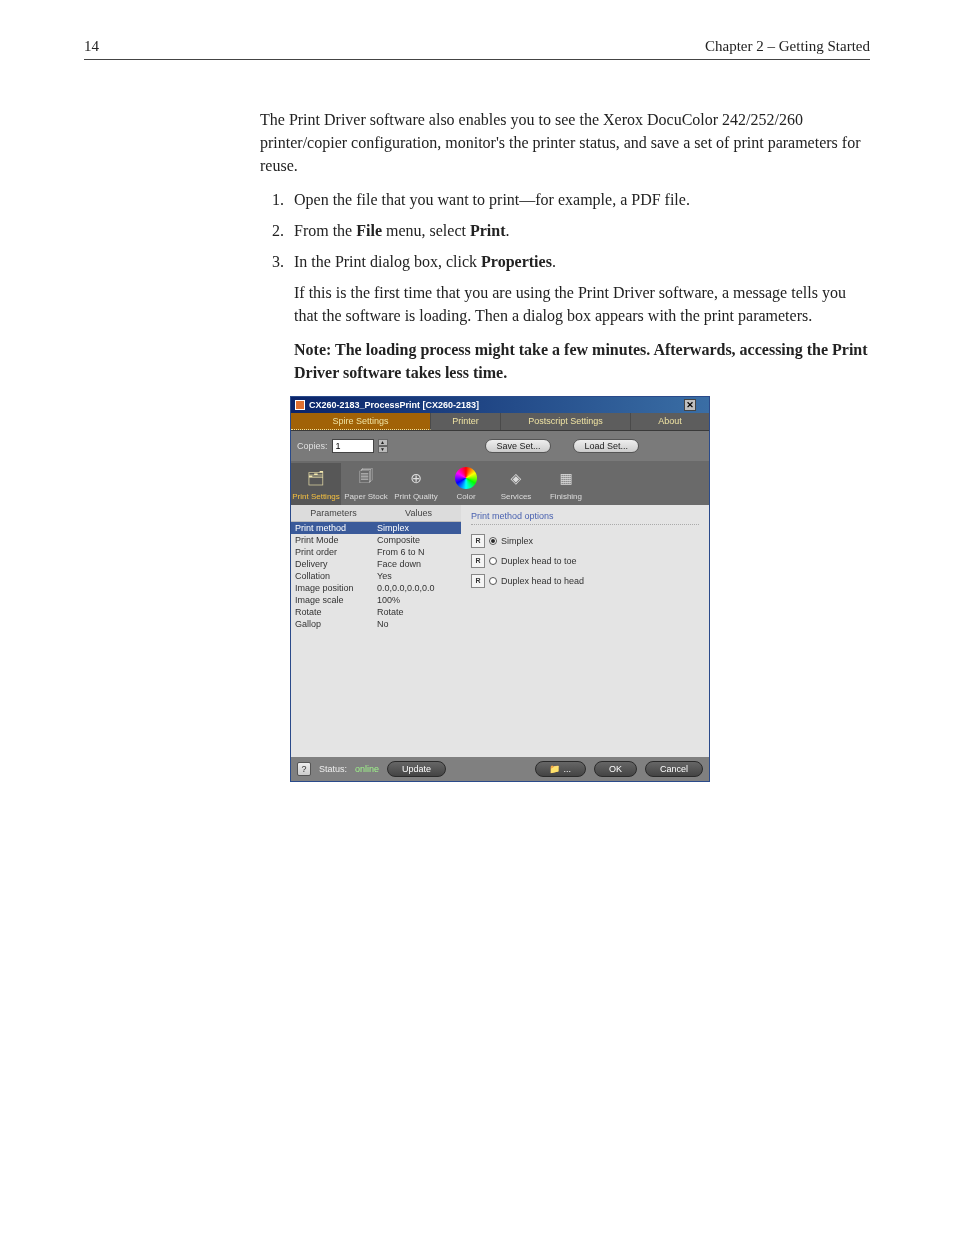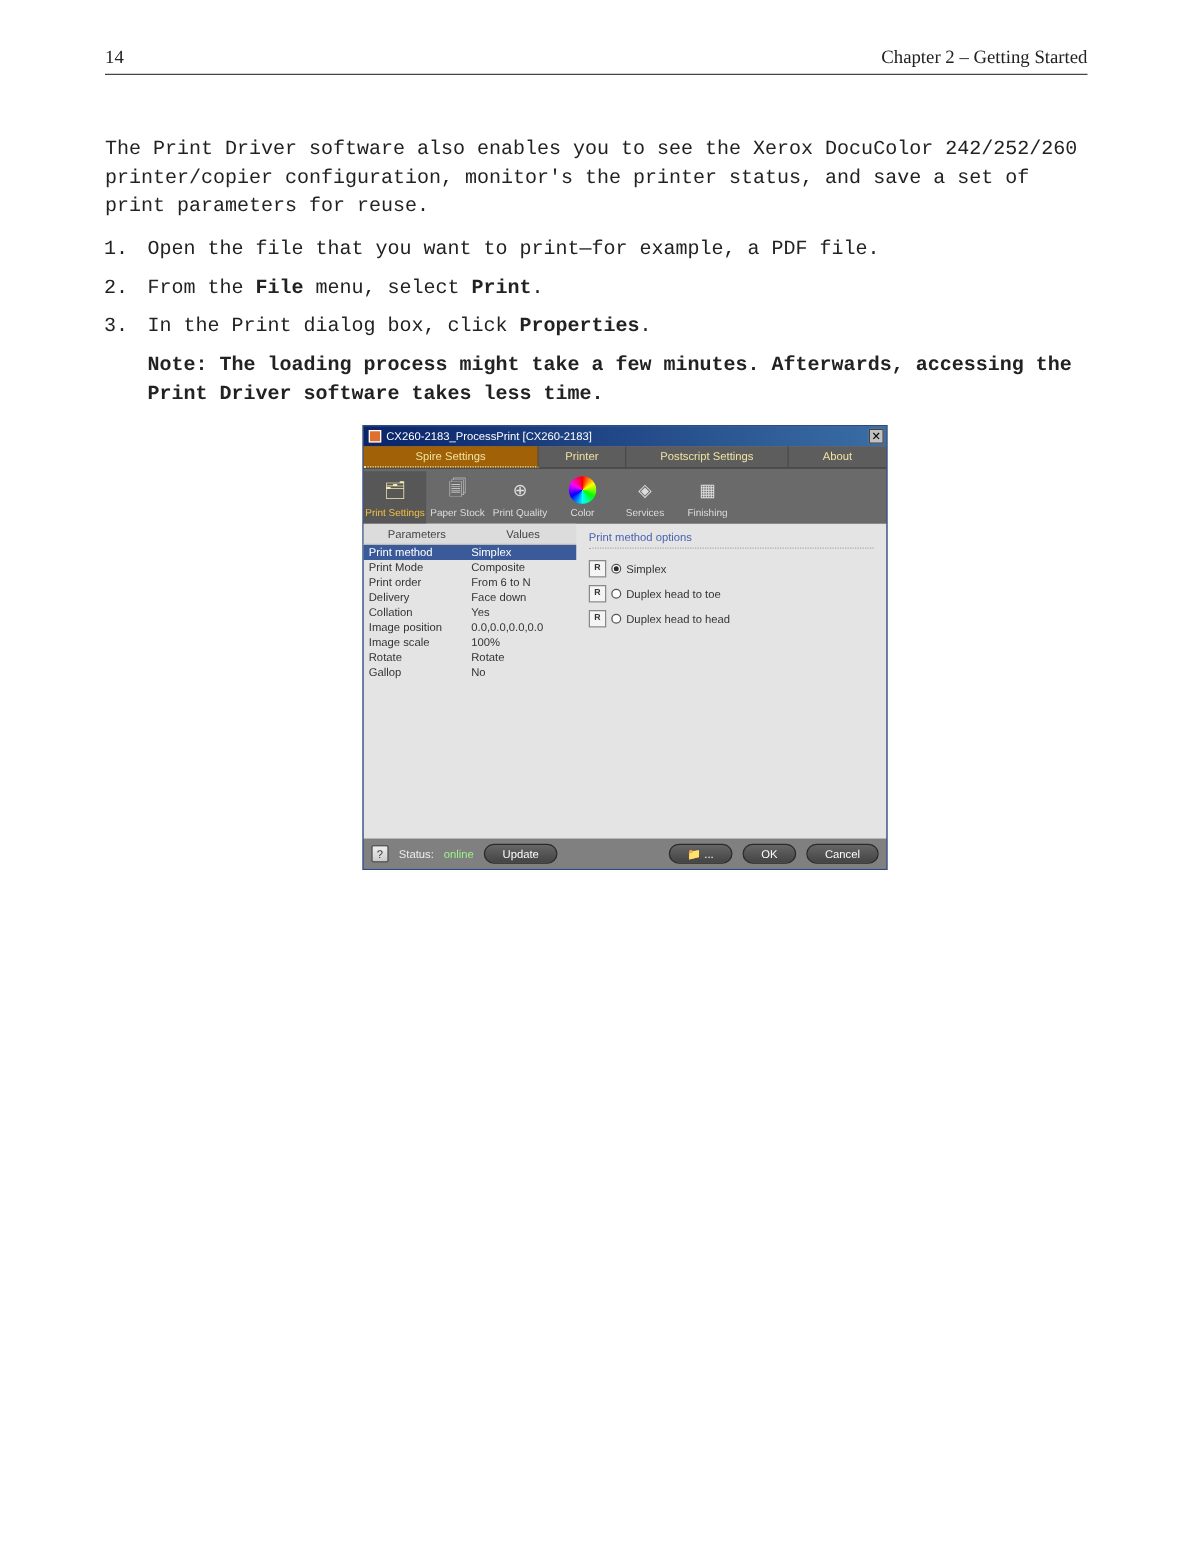--- a/index.html
+++ b/index.html
@@ -16,23 +16,23 @@
   }
   .header-row {
     display: flex;
     justify-content: space-between;
     font-size: 15px;
     border-bottom: 1px solid #444;
     padding-bottom: 4px;
     margin-bottom: 48px;
   }
   .body-block {
+    margin-left: 176px;
     font-size: 16px;
     line-height: 1.45;
-    font-family: Liberation Mono, monospace;
   }
   .para { margin-bottom: 10px; }
   h2.section {
     font-weight: bold;
     font-size: 20px;
     margin-top: 28px;
     margin-bottom: 12px;
   }
   ol.steps {
     list-style: decimal;
@@ -50,23 +50,23 @@
     font-size: 9px;
     border: 1px solid #2a4a8a;
     background: #7a7a7a;
   }
   .titlebar {
     background: linear-gradient(to right, #0a246a, #3a6ea5);
     color: #fff;
     height: 16px;
     display: flex;
     align-items: center;
-    padding: 0 2px 0 4px;
-    font-size: 9px;
-    font-weight: normal;
+    padding: 0 13px 0 4px;
+    font-size: 9px;
+    font-weight: bold;
   }
   .title-icon {
     width: 10px; height: 10px;
     background: #e07030;
     margin-right: 4px;
     border: 1px solid #fff;
   }
   .close-x {
     margin-left: auto;
     width: 12px; height: 12px;
@@ -246,20 +246,21 @@
     <ol class="steps">
       <li>Open the file that you want to print—for example, a PDF file.</li>
       <li>
         <span>From the </span><span class="bold">File</span><span> menu, select </span><span class="bold">Print</span><span>.</span>
       </li>
       <li>
         <span>In the Print dialog box, click </span><span class="bold">Properties</span><span>.</span>
       </li>
     </ol>
 
+    <p class="indent">If this is the first time that you are using the Print Driver software, a message tells you that the software is loading. Then a dialog box appears with the print parameters.</p>
     <p class="indent">
       <span class="bold">Note:</span><span class="bold"> The loading process might take a few minutes. Afterwards, accessing the Print Driver software takes less time.</span>
     </p>
   </div>
 
   <div class="figure-wrap">
     <div class="dialog">
 
       <div class="titlebar">
         <div class="title-icon"></div>
@@ -267,20 +268,33 @@
         <div class="close-x">✕</div>
       </div>
 
       <div class="tabstrip">
         <div class="tab t1">Spire Settings</div>
         <div class="tab t2">Printer</div>
         <div class="tab t3">Postscript Settings</div>
         <div class="tab t4">About</div>
       </div>
 
+      <div class="toolbar1">
+        <span>Copies:</span>
+        <span class="copies-input">1</span>
+        <span class="spinner">
+            <div>▲</div>
+            <div>▼</div>
+          </span>
+        <span class="spacer"></span>
+        <span class="sbtn">Save Set...</span>
+        <span style="width:14px"></span>
+        <span class="sbtn">Load Set...</span>
+        <span style="width:60px"></span>
+      </div>
 
       <div class="category-row">
         <div class="cat active">
           <div class="ic">🗂</div>
           <div class="lbl">Print Settings</div>
         </div>
         <div class="cat">
           <div class="ic">🗐</div>
           <div class="lbl">Paper Stock</div>
         </div>

